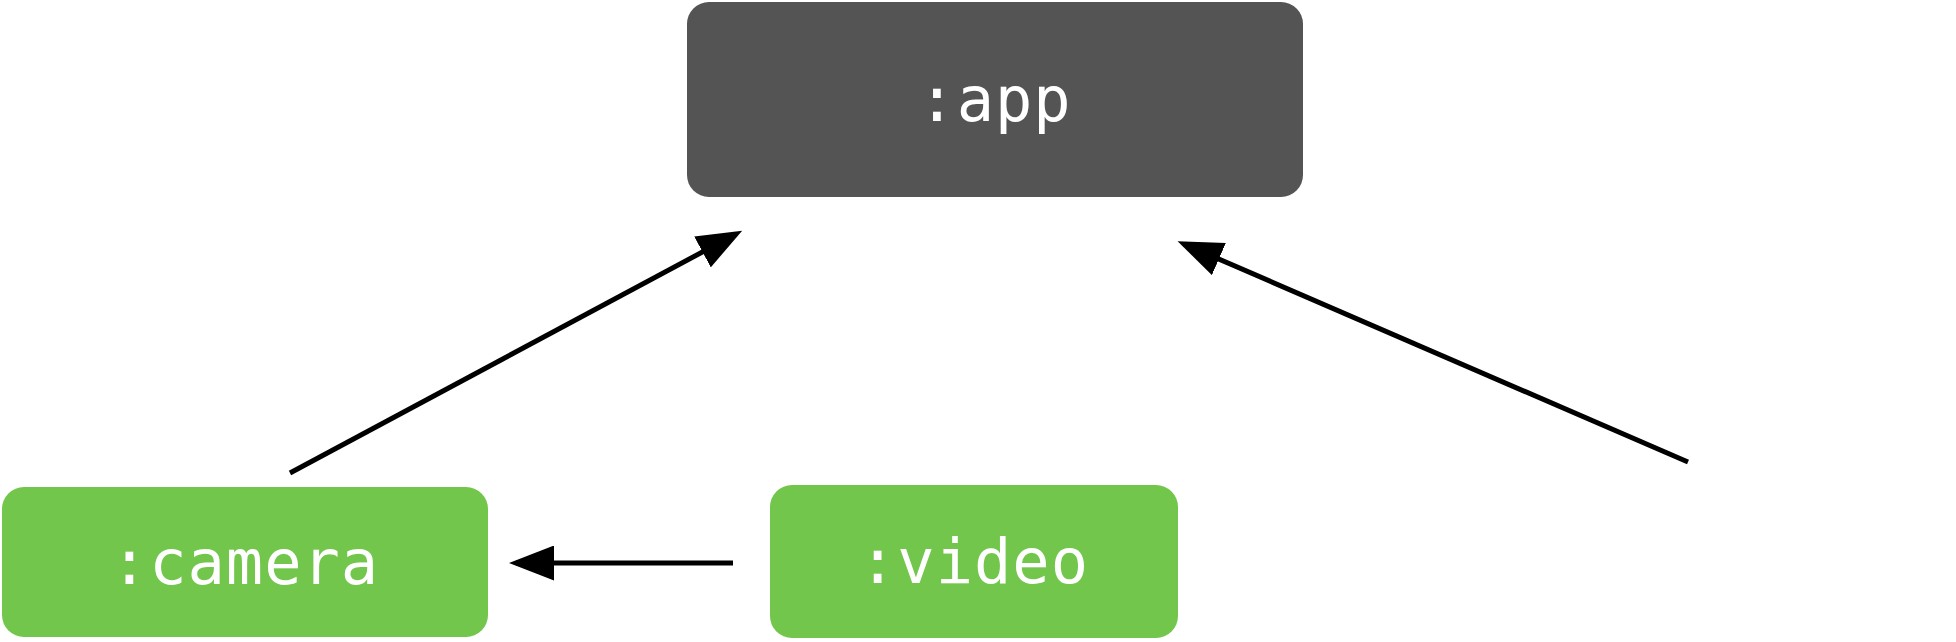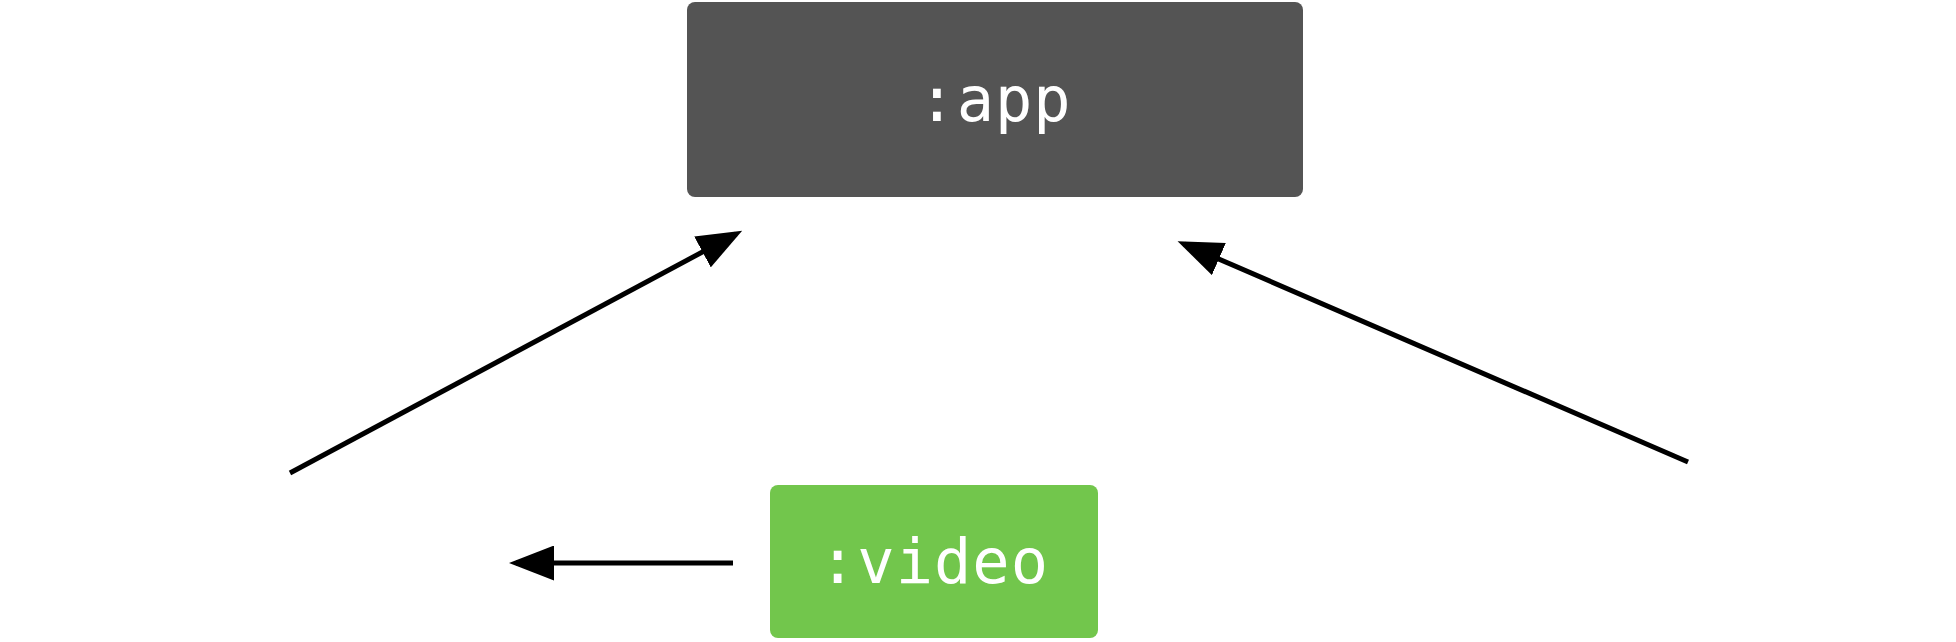--- a/index.html
+++ b/index.html
@@ -21,21 +21,21 @@
     top: 0;
     width: 1956px;
     height: 642px;
     pointer-events: none;
   }
   .node {
     position: absolute;
     display: flex;
     align-items: center;
     justify-content: center;
-    border-radius: 8px;
+    border-radius: 22px;
     color: #ffffff;
     font-size: 62px;
     letter-spacing: 1px;
     white-space: nowrap;
     box-sizing: border-box;
   }
   .node-app {
     left: 687px;
     top: 2px;
     width: 616px;
@@ -45,21 +45,21 @@
   .node-camera {
     left: 2px;
     top: 487px;
     width: 486px;
     height: 150px;
     background: #72c64c;
   }
   .node-video {
     left: 770px;
     top: 485px;
-    width: 328px;
+    width: 408px;
     height: 153px;
     background: #72c64c;
   }
   .node-payment {
     left: 1488px;
     top: 487px;
     width: 464px;
     height: 150px;
     background: #72c64c;
   }
@@ -80,19 +80,22 @@
 
     <line x1="1688" y1="462" x2="1184" y2="244" stroke="#000000" stroke-width="5" marker-end="url(#arrowhead)"></line>
 
     <line x1="733" y1="563" x2="516" y2="563" stroke="#000000" stroke-width="5" marker-end="url(#arrowhead)"></line>
   </svg>
 
   <div class="node node-app">
     <span>:app</span>
   </div>
 
+  <div class="node node-camera">
+    <span>:camera</span>
+  </div>
 
   <div class="node node-video">
     <span>:video</span>
   </div>
 
 
 </div>
 
 </body></html>

